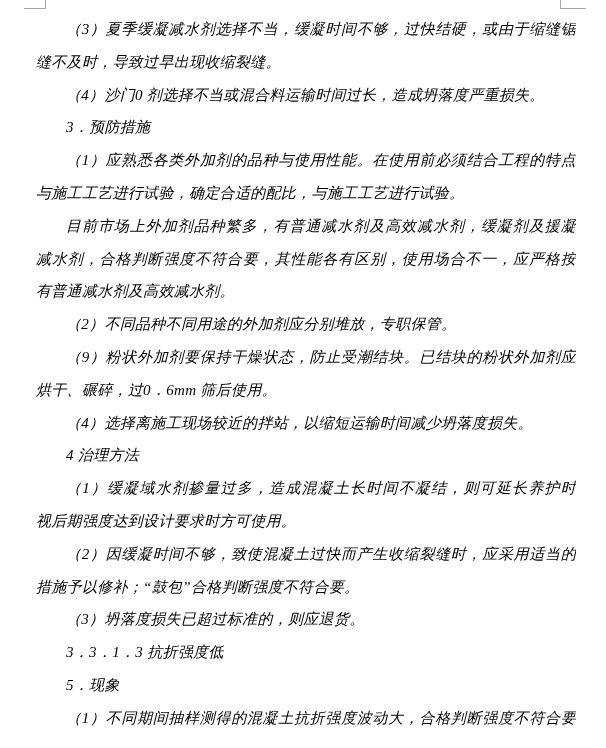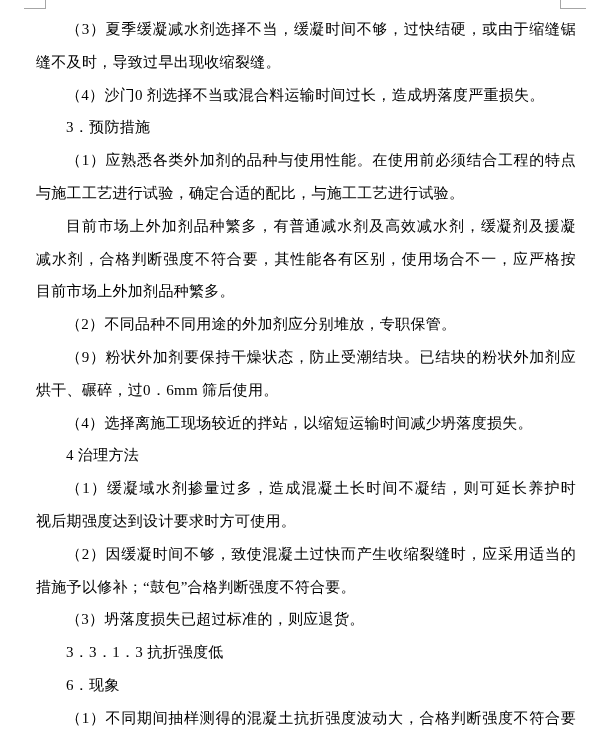--- a/index.html
+++ b/index.html
@@ -42,20 +42,21 @@
     color: var(--text-color, #000000);
     font-size: 15px;
     letter-spacing: 0.3px;
   }
   .line {
     height: 32.8px;
     line-height: 32.8px;
     white-space: normal;
     overflow: hidden;
     text-align: left;
+    font-style: italic;
   }
   .line.indent {
     text-indent: 30px;
   }
   .line.fill {
     text-align: justify;
     text-align-last: justify;
   }
 </style>
 </head>
@@ -66,27 +67,27 @@
 
 <div class="text-body" id="text-body">
     <div class="line indent fill">（3）夏季缓凝减水剂选择不当，缓凝时间不够，过快结硬，或由于缩缝锯</div>
     <div class="line">缝不及时，导致过早出现收缩裂缝。</div>
     <div class="line indent">（4）沙门0 剂选择不当或混合料运输时间过长，造成坍落度严重损失。</div>
     <div class="line indent">3．预防措施</div>
     <div class="line indent fill">（1）应熟悉各类外加剂的品种与使用性能。在使用前必须结合工程的特点</div>
     <div class="line">与施工工艺进行试验，确定合适的配比，与施工工艺进行试验。</div>
     <div class="line indent fill">目前市场上外加剂品种繁多，有普通减水剂及高效减水剂，缓凝剂及援凝</div>
     <div class="line fill">减水剂，合格判断强度不符合要，其性能各有区别，使用场合不一，应严格按</div>
-    <div class="line">目前市场上外加剂品种繁多。</div>
+    <div class="line">有普通减水剂及高效减水剂。</div>
     <div class="line indent">（2）不同品种不同用途的外加剂应分别堆放，专职保管。</div>
     <div class="line indent fill">（9）粉状外加剂要保持干燥状态，防止受潮结块。已结块的粉状外加剂应</div>
     <div class="line">烘干、碾碎，过0．6mm 筛后使用。</div>
     <div class="line indent">（4）选择离施工现场较近的拌站，以缩短运输时间减少坍落度损失。</div>
     <div class="line indent">4 治理方法</div>
     <div class="line indent fill">（1）缓凝域水剂掺量过多，造成混凝土长时间不凝结，则可延长养护时间，</div>
     <div class="line">视后期强度达到设计要求时方可使用。</div>
     <div class="line indent fill">（2）因缓凝时间不够，致使混凝土过快而产生收缩裂缝时，应采用适当的</div>
     <div class="line">措施予以修补；“鼓包”合格判断强度不符合要。</div>
     <div class="line indent">（3）坍落度损失已超过标准的，则应退货。</div>
     <div class="line indent">3．3．1．3 抗折强度低</div>
-    <div class="line indent">6．现象</div>
+    <div class="line indent">5．现象</div>
     <div class="line indent fill">（1）不同期间抽样测得的混凝土抗折强度波动大，合格判断强度不符合要</div>
   </div>
 
 </body></html>

